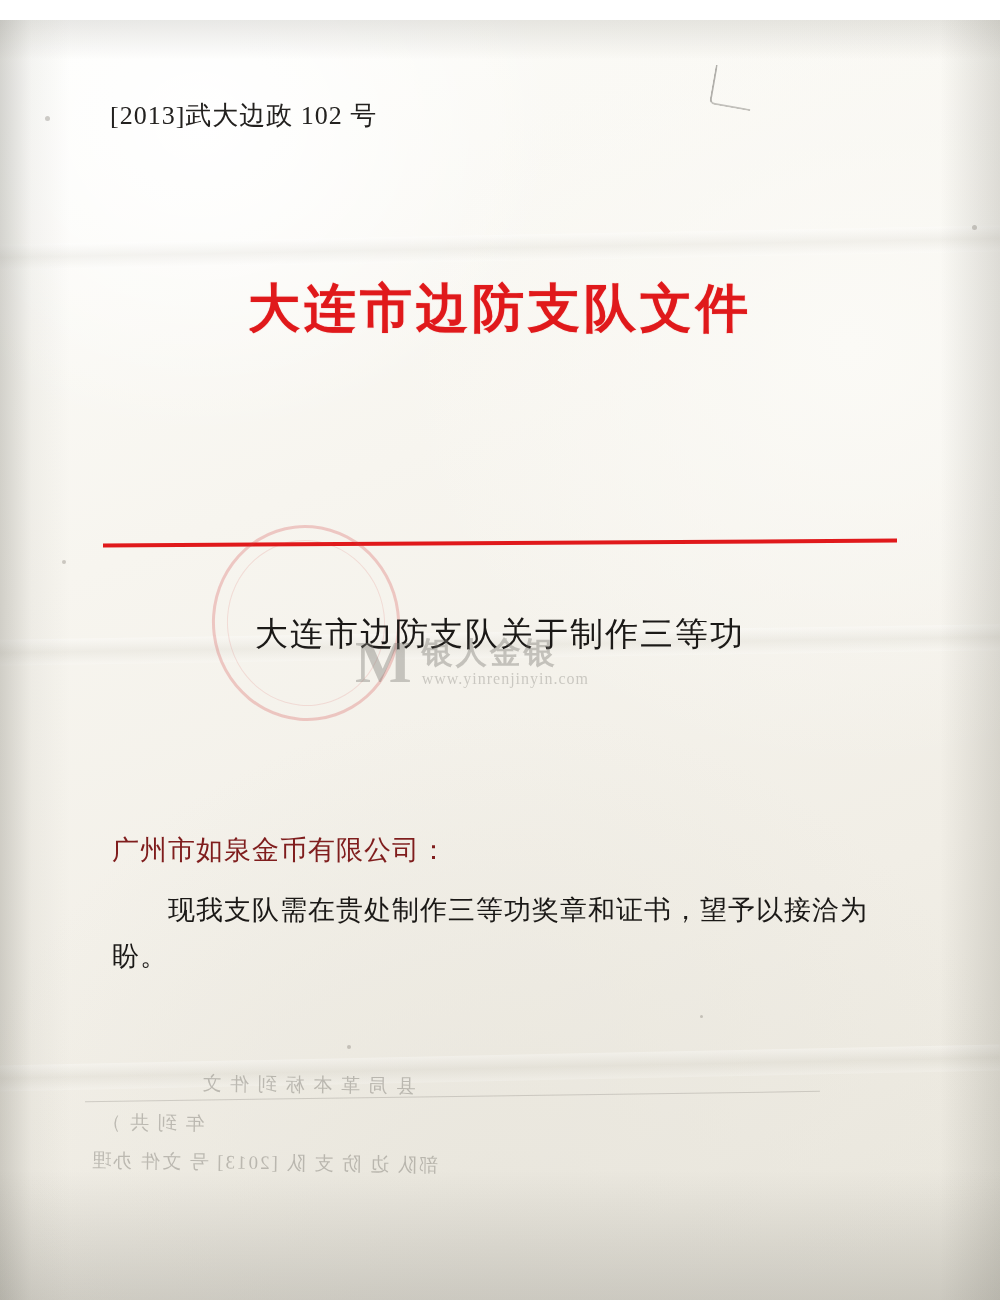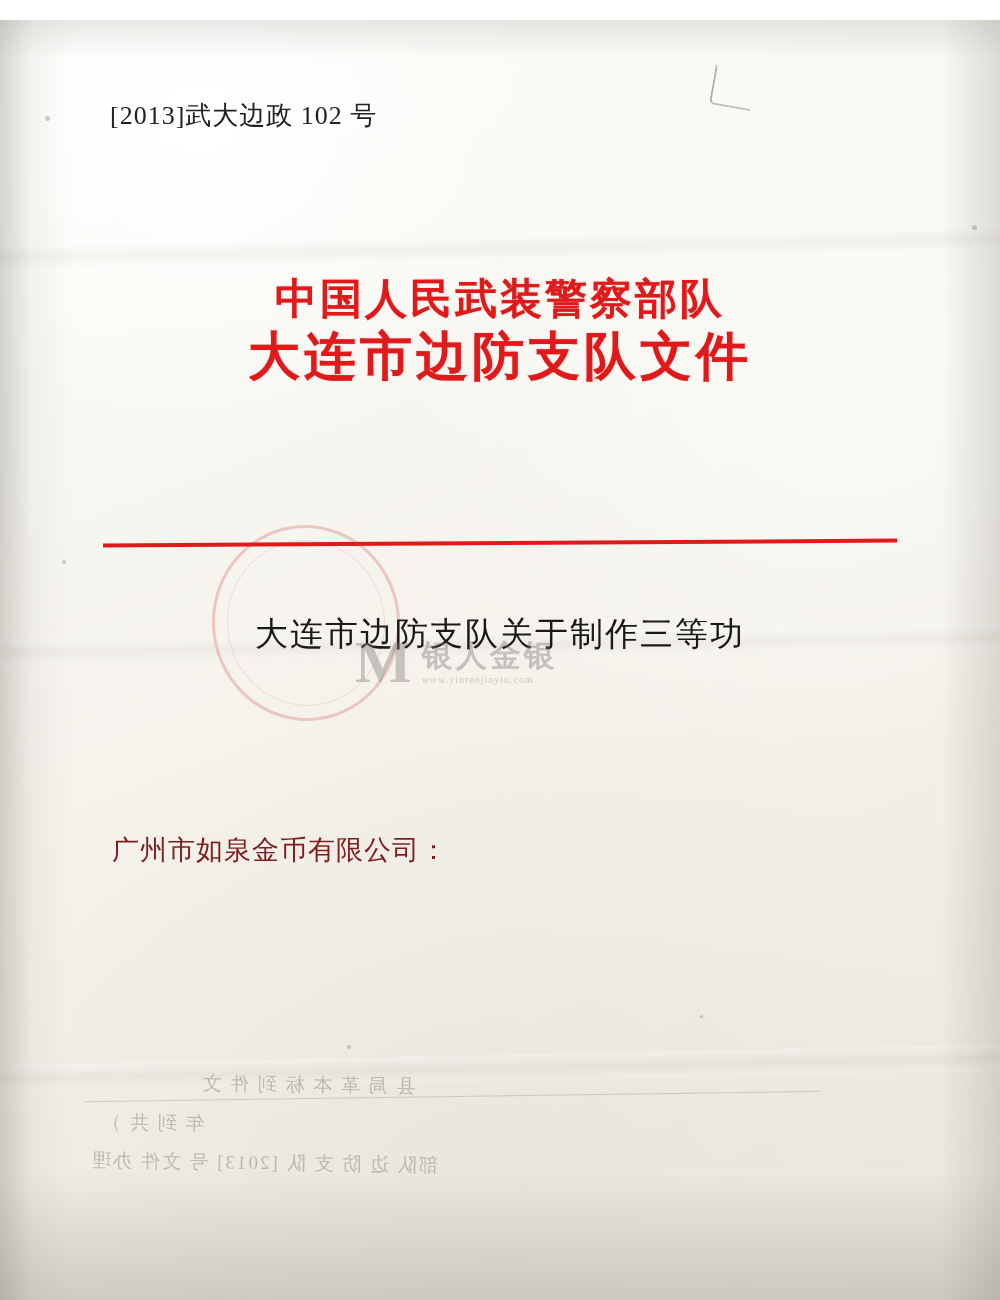--- a/index.html
+++ b/index.html
@@ -213,21 +213,21 @@
     flex-direction: column;
     line-height: 1.1;
   }
   .watermark .wm-main {
     font-size: 31px;
     font-weight: bold;
     letter-spacing: 3px;
     color: #76746e;
   }
   .watermark .wm-sub {
-    font-size: 10px;
+    font-size: 16px;
     letter-spacing: 1px;
     color: #86847e;
   }
   
   .speck {
     position: absolute;
     background: rgba(120,116,106,0.35);
     border-radius: 50%;
   }
   .pen-mark {
@@ -249,33 +249,33 @@
   <div class="paper-base"></div>
   <div class="crease c1"></div>
   <div class="crease c2"></div>
   <div class="crease c3"></div>
 
   <div class="pen-mark"></div>
 
   <div class="doc-number">[2013]武大边政 102 号</div>
 
   <div class="masthead">
-    <div class="line1">中国人民武装警察部队</div>
     <div class="line2">大连市边防支队文件</div>
   </div>
 
   <div class="red-rule"></div>
 
   <div class="seal"></div>
 
   <div class="doc-title">
     <div>大连市边防支队关于制作三等功</div>
   </div>
 
   <div class="addressee">广州市如泉金币有限公司：</div>
+  <div class="body-text">现我支队需在贵处制作三等功奖章和证书，望予以接洽为盼。</div>
 
   <div class="bleed-rule"></div>
   <div class="bleed b1">县 局 革 本 标 到 件 文</div>
   <div class="bleed b2">年 到 共 ）</div>
   <div class="bleed b3">部队 边 防 支 队 [2013] 号 文件 办理</div>
 
   <div class="watermark">
     <div class="wm-mark">M</div>
     <div class="wm-text">
       <div class="wm-main">银人金银</div>

